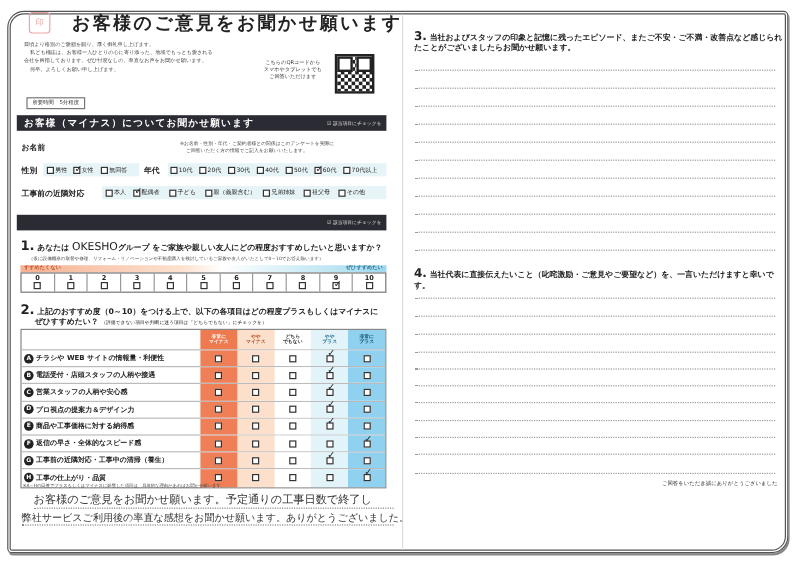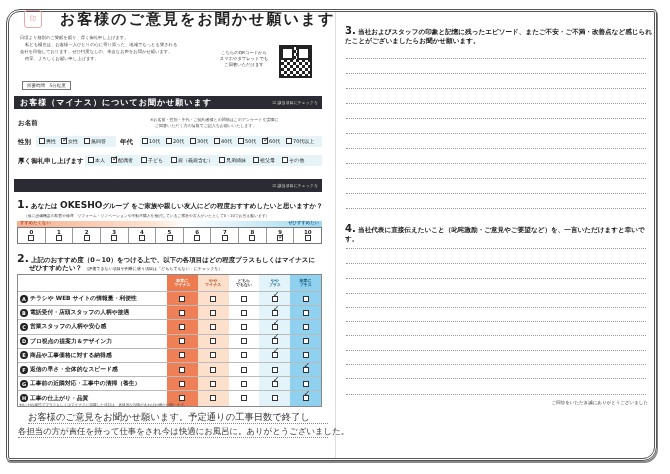--- a/index.html
+++ b/index.html
@@ -29,21 +29,21 @@
 
   .lbl { position: absolute; font-size: 6.5px; font-weight: bold; color: #222; }
   .note { position: absolute; font-size: 4px; line-height: 5.5px; color: #444; }
   .opt-band { position: absolute; height: 11px; background: #e6f4f8; }
   .opt { position: absolute; font-size: 5px; color: #222; display: flex; align-items: center; gap: 1px; white-space: nowrap; }
   .cb { display: inline-block; width: 6px; height: 6px; border: 0.8px solid #333; background: #fff; position: relative; }
   .cb.checked::after { content: "✓"; position: absolute; left: 0px; top: -4px; font-size: 8px; color: #222; }
 
   .q-title { position: absolute; font-size: 6.5px; font-weight: bold; color: #222; white-space: nowrap; }
   .q-num { font-size: 11px; font-weight: bold; }
-  .brand { font-size: 9px; font-weight: bold; }
+  .brand { font-size: 9px; font-weight: normal; }
   .q-sub { position: absolute; font-size: 3.8px; color: #444; white-space: nowrap; }
 
   .scale-head { position: absolute; left: 17px; top: 221px; width: 305px; height: 6px; background: linear-gradient(90deg, #f5b190, #fde3d2 45%, #ffffff 55%, #d4eef7 75%, #9fd8ef); }
   .scale-head span { position: absolute; top: -1px; font-size: 4.3px; font-weight: bold; }
   .scale-row { position: absolute; left: 17px; top: 227px; width: 305px; height: 17px; display: flex; border: 0.8px solid #777; }
   .scale-cell { flex: 1; border-right: 0.8px solid #999; display:flex; flex-direction:column; align-items:center; font-size: 5.5px; font-weight: bold; padding-top: 1px; }
   .scale-cell:last-child { border-right: none; }
 
   .grid { position: absolute; left: 17px; top: 274px; width: 305px; border: 0.8px solid #888; }
   .grid-row { display: flex; height: 14.2px; border-bottom: 0.8px solid #bbb; }
@@ -137,21 +137,21 @@
   </div>
 <div class="opt" style="left:262px;top:138px">
     <span class="cb checked"></span>
     <span>60代</span>
   </div>
 <div class="opt" style="left:286px;top:138px">
     <span class="cb"></span>
     <span>70代以上</span>
   </div>
 
-<div class="lbl" style="left:18px;top:157px">厚く御礼申し上げます</div>
+<div class="lbl" style="left:18px;top:157px">工事前の近隣対応</div>
 <div class="opt-band" style="left:85px;top:155px;width:237px"></div>
 <div class="opt" style="left:88px;top:157px">
     <span class="cb"></span>
     <span>本人</span>
   </div>
 <div class="opt" style="left:111px;top:157px">
     <span class="cb checked"></span>
     <span>配偶者</span>
   </div>
 <div class="opt" style="left:141px;top:157px">
@@ -434,21 +434,21 @@
       </div>
     <div class="g-cell c4">
         <span class="cb checked"></span>
       </div>
   </div>
 </div>
 
 <div class="footnote">※A～Hの回答でプラスもしくはマイナスに影響した項目は、具体的な理由があればお聞かせ願います。</div>
 <div class="handwriting">
   <div class="hw-line">お客様のご意見をお聞かせ願います。予定通りの工事日数で終了し</div>
-  <div class="hw-line" style="margin-left:-10px;font-size:8.4px">各担当の方が責任を持って仕事をされ今は快適にお風呂に。ありがとうございました。</div>
+  <div class="hw-line" style="margin-left:-10px;font-size:8.4px">弊社サービスご利用後の率直な感想をお聞かせ願います。ありがとうございました。</div>
 </div>
 
 <div class="r-q" style="top:26px">
   <span class="q-num">3.</span>
   <span>当社およびスタッフの印象と記憶に残ったエピソード、またご不安・ご不満・改善点など感じられたことがございましたらお聞かせ願います。</span>
 </div>
 <div>
   <div class="dash" style="top:58px"></div>
   <div class="dash" style="top:73px"></div>
   <div class="dash" style="top:88px"></div>

